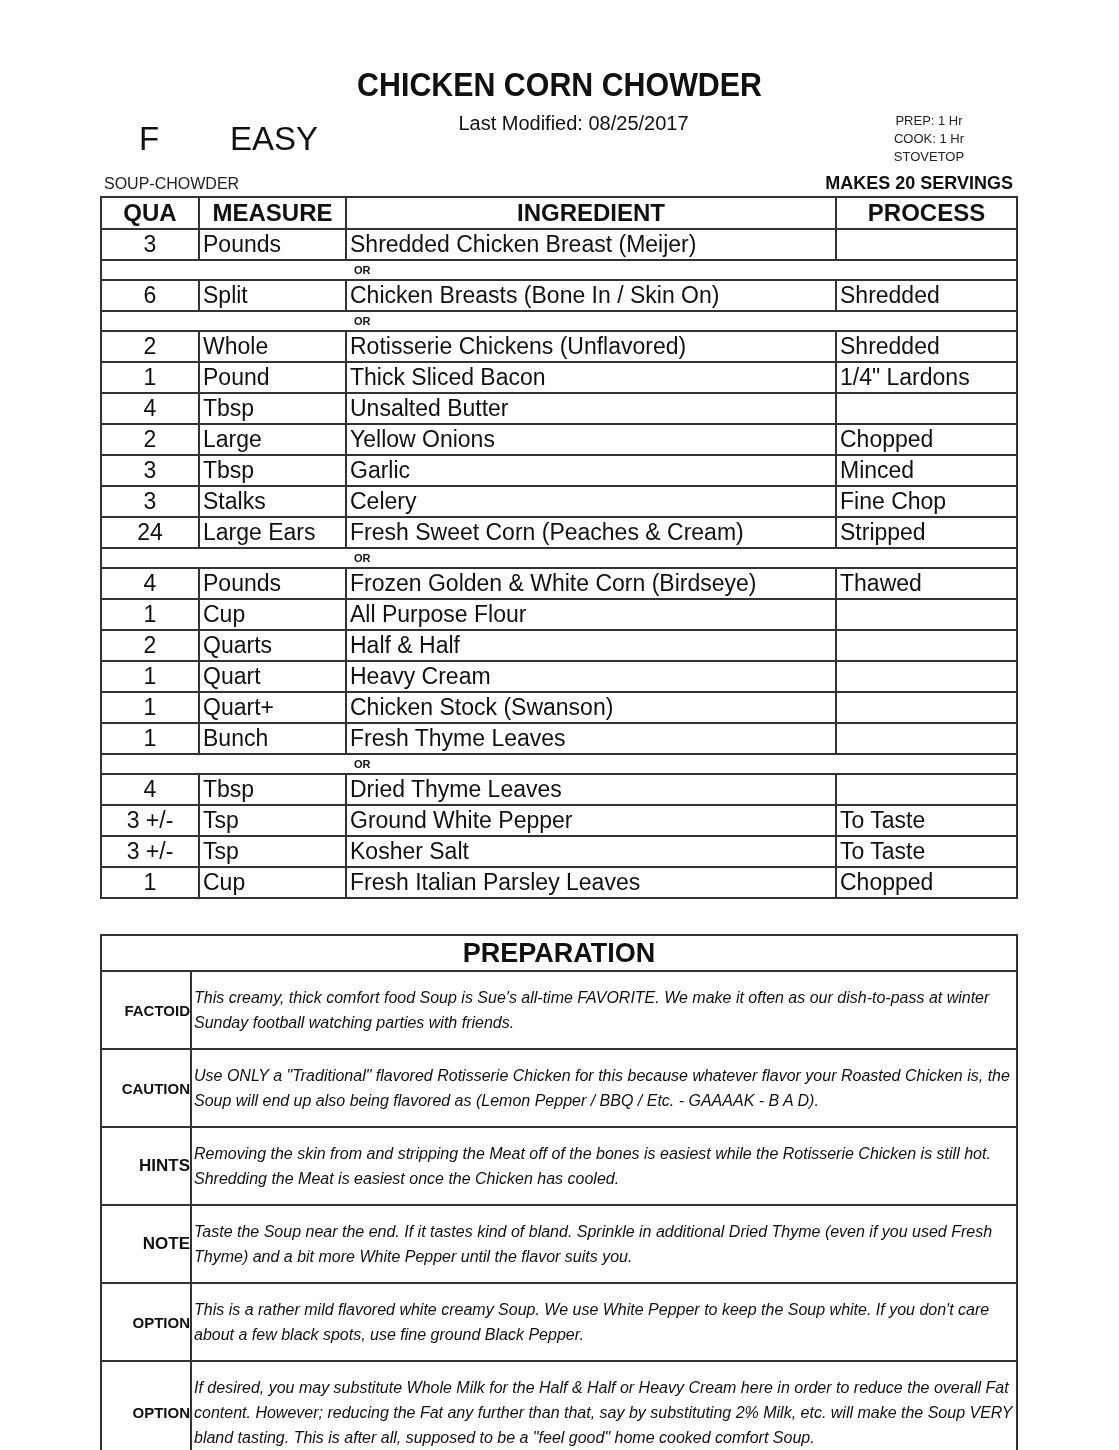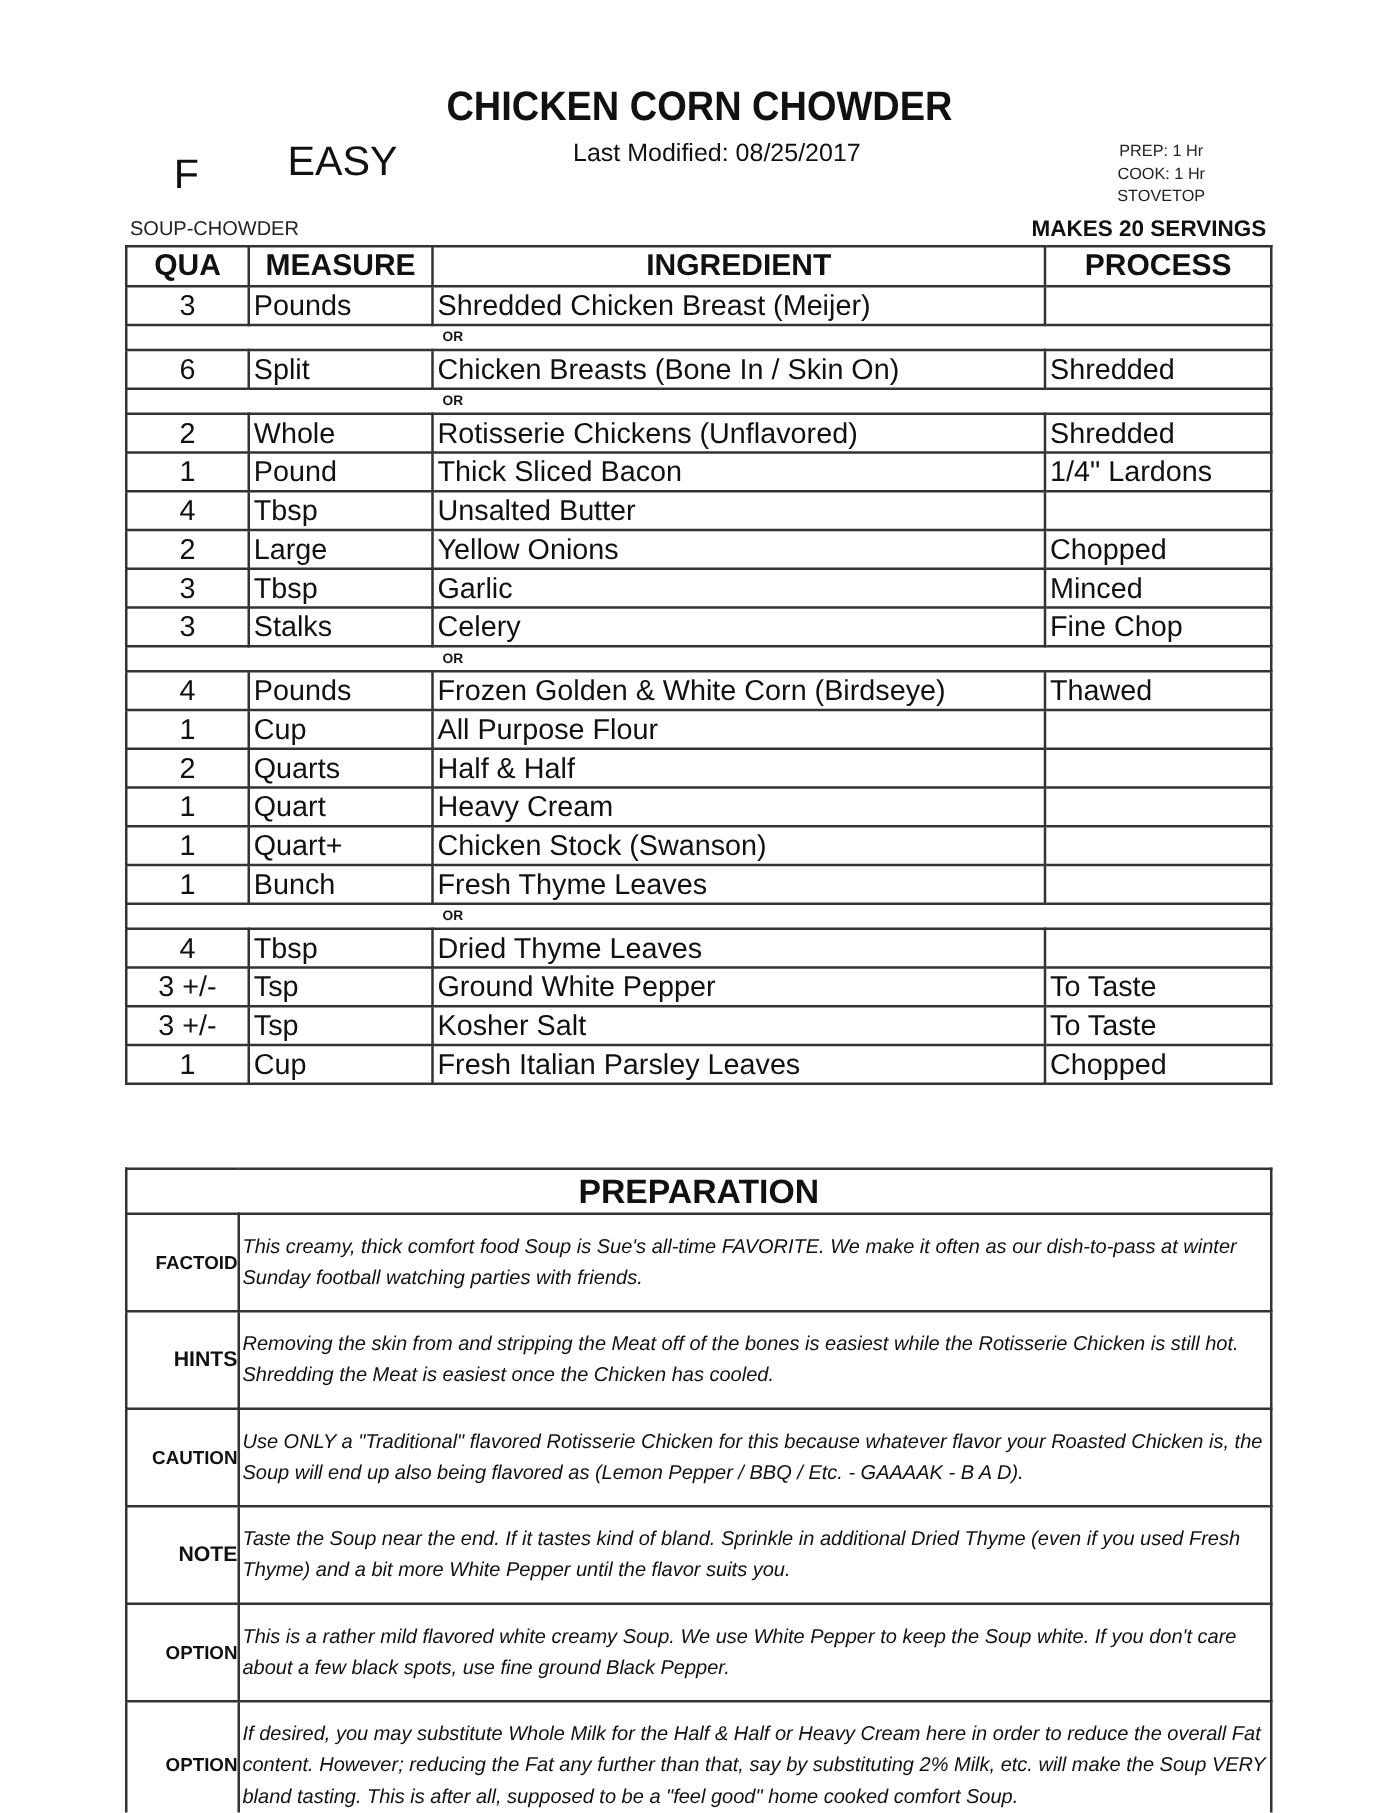--- a/index.html
+++ b/index.html
@@ -1,20 +1,20 @@
 <!DOCTYPE html>
 <html><head>
 <meta charset="utf-8">
 <style>
   html,body{margin:0;padding:0;background:#fff;}
   body{width:1119px;height:1450px;position:relative;font-family:"Liberation Sans",sans-serif;color:#111;}
   .title{position:absolute;left:0;width:1119px;top:66px;text-align:center;font-weight:bold;font-size:33px;transform:scaleX(0.92);}
   .modified{position:absolute;left:0;width:1119px;top:112px;text-align:center;font-size:20px;margin-left:14px;}
   .f{position:absolute;left:139px;top:120px;font-size:33px;}
-  .easy{position:absolute;left:230px;top:110px;font-size:33px;}
+  .easy{position:absolute;left:230px;top:120px;font-size:33px;}
   .meta{position:absolute;left:870px;top:112px;width:118px;text-align:center;font-size:13px;line-height:18px;color:#222;}
   .category{position:absolute;left:104px;top:175px;font-size:16px;color:#222;}
   .servings{position:absolute;right:106px;top:173px;font-size:18px;font-weight:bold;text-align:center;}
   table{border-collapse:collapse;position:absolute;left:100px;width:918px;border-radius:28px;}
   td,th{border:2px solid #333;padding:0 3px;white-space:nowrap;}
   #ing{top:196px;}
   #ing th{font-size:24px;height:30px;font-weight:bold;}
   #ing td{font-size:23px;height:29px;}
   #ing td.q{text-align:center;width:90px;}
   #ing td.m{width:139px;}
@@ -98,20 +98,26 @@
         <td class="m">Tbsp</td>
         <td class="i">Garlic</td>
         <td class="p">Minced</td>
       </tr>
       <tr>
         <td class="q">3</td>
         <td class="m">Stalks</td>
         <td class="i">Celery</td>
         <td class="p">Fine Chop</td>
       </tr>
+      <tr>
+        <td class="q">24</td>
+        <td class="m">Large Ears</td>
+        <td class="i">Fresh Sweet Corn (Peaches &amp; Cream)</td>
+        <td class="p">Stripped</td>
+      </tr>
       <tr class="or">
         <td colspan="4">OR</td>
       </tr>
       <tr>
         <td class="q">4</td>
         <td class="m">Pounds</td>
         <td class="i">Frozen Golden &amp; White Corn (Birdseye)</td>
         <td class="p">Thawed</td>
       </tr>
       <tr>
@@ -179,28 +185,28 @@
     <tr>
       <th colspan="2">PREPARATION</th>
     </tr>
   </thead>
   <tbody id="prep-body">
       <tr>
         <td class="lab small">FACTOID</td>
         <td class="txt">This creamy, thick comfort food Soup is Sue's all-time FAVORITE. We make it often as our dish-to-pass at winter Sunday football watching parties with friends.</td>
       </tr>
       <tr>
+        <td class="lab small">CAUTION</td>
+        <td class="txt">Use ONLY a "Traditional" flavored Rotisserie Chicken for this because whatever flavor your Roasted Chicken is, the Soup will end up also being flavored as (Lemon Pepper / BBQ / Etc. - GAAAAK - B A D).</td>
+      </tr>
+      <tr>
         <td class="lab">HINTS</td>
         <td class="txt">Removing the skin from and stripping the Meat off of the bones is easiest while the Rotisserie Chicken is still hot. Shredding the Meat is easiest once the Chicken has cooled.</td>
       </tr>
       <tr>
-        <td class="lab small">CAUTION</td>
-        <td class="txt">Use ONLY a "Traditional" flavored Rotisserie Chicken for this because whatever flavor your Roasted Chicken is, the Soup will end up also being flavored as (Lemon Pepper / BBQ / Etc. - GAAAAK - B A D).</td>
-      </tr>
-      <tr>
         <td class="lab">NOTE</td>
         <td class="txt">Taste the Soup near the end. If it tastes kind of bland. Sprinkle in additional Dried Thyme (even if you used Fresh Thyme) and a bit more White Pepper until the flavor suits you.</td>
       </tr>
       <tr>
         <td class="lab small">OPTION</td>
         <td class="txt">This is a rather mild flavored white creamy Soup. We use White Pepper to keep the Soup white. If you don't care about a few black spots, use fine ground Black Pepper.</td>
       </tr>
       <tr>
         <td class="lab small">OPTION</td>
         <td class="txt">If desired, you may substitute Whole Milk for the Half &amp; Half or Heavy Cream here in order to reduce the overall Fat content. However; reducing the Fat any further than that, say by substituting 2% Milk, etc. will make the Soup VERY bland tasting. This is after all, supposed to be a "feel good" home cooked comfort Soup.</td>

